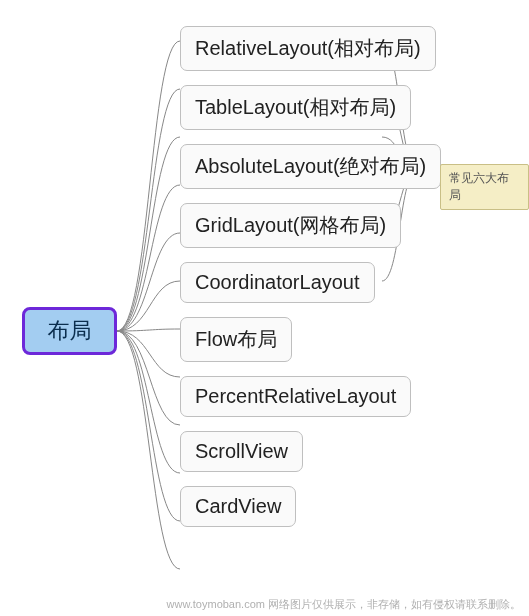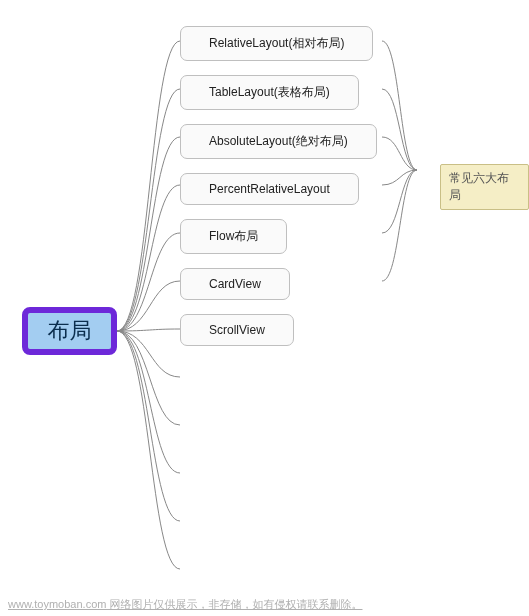--- a/index.html
+++ b/index.html
@@ -12,43 +12,43 @@
     position: relative;
     overflow: hidden;
   }
   .root-node {
     position: absolute;
     left: 22px;
     top: 307px;
     width: 95px;
     height: 48px;
     background: #a3cdf1;
-    border: 6px solid #6d28d9;
+    border: 3px solid #6d28d9;
     border-radius: 8px;
     display: flex;
     align-items: center;
     justify-content: center;
     font-size: 22px;
     color: #0b2e4e;
     text-align: right;
   }
   .child-list {
     position: absolute;
     left: 180px;
     top: 26px;
     display: flex;
     flex-direction: column;
     gap: 14px;
   }
   .child-node {
     background: #fafafa;
     border: 1px solid #bfbfbf;
     border-radius: 7px;
-    padding: 8px 28px;
-    font-size: 12px;
+    padding: 8px 14px;
+    font-size: 20px;
     color: #222;
     white-space: nowrap;
     width: fit-content;
   }
   .group-label {
     position: absolute;
     left: 419px;
     top: 164px;
     background: #f5eec6;
     border: 1px solid #c9bf86;
@@ -67,22 +67,21 @@
     pointer-events: none;
   }
   .footer {
     position: absolute;
     bottom: 4px;
     left: 8px;
     right: 8px;
     font-size: 11px;
     color: #b0b0b0;
     display: flex;
-    justify-content: space-between;
-    text-decoration: underline;
+    justify-content: flex-end;
   }
   .footer .right { color: #c0c0c0; }
 </style>
 </head>
 <body>
 
 <svg class="connectors">
 
   <g stroke="#888888" stroke-width="1" fill="none">
     <path d="M117 331 C150 331 150 41 180 41"></path>
@@ -108,26 +107,28 @@
     <path d="M382 281 C400 281 400 170 417 170"></path>
   </g>
 </svg>
 
 <div class="root-node">
   <span>布局</span>
 </div>
 
 <div class="child-list">
   <div class="child-node"><span>RelativeLayout(相对布局)</span></div>
-  <div class="child-node"><span>TableLayout(表格布局)</span></div>
+  <div class="child-node"><span>TableLayout(相对布局)</span></div>
   <div class="child-node"><span>AbsoluteLayout(绝对布局)</span></div>
+  <div class="child-node"><span>GridLayout(网格布局)</span></div>
+  <div class="child-node"><span>CoordinatorLayout</span></div>
+  <div class="child-node"><span>Flow布局</span></div>
   <div class="child-node"><span>PercentRelativeLayout</span></div>
-  <div class="child-node"><span>Flow布局</span></div>
+  <div class="child-node"><span>ScrollView</span></div>
   <div class="child-node"><span>CardView</span></div>
-  <div class="child-node"><span>ScrollView</span></div>
 </div>
 
 <div class="group-label">
   <span>常见六大布局</span>
 </div>
 
 <div class="footer">
   <span class="left">www.toymoban.com 网络图片仅供展示，非存储，如有侵权请联系删除。</span>
 </div>
 

